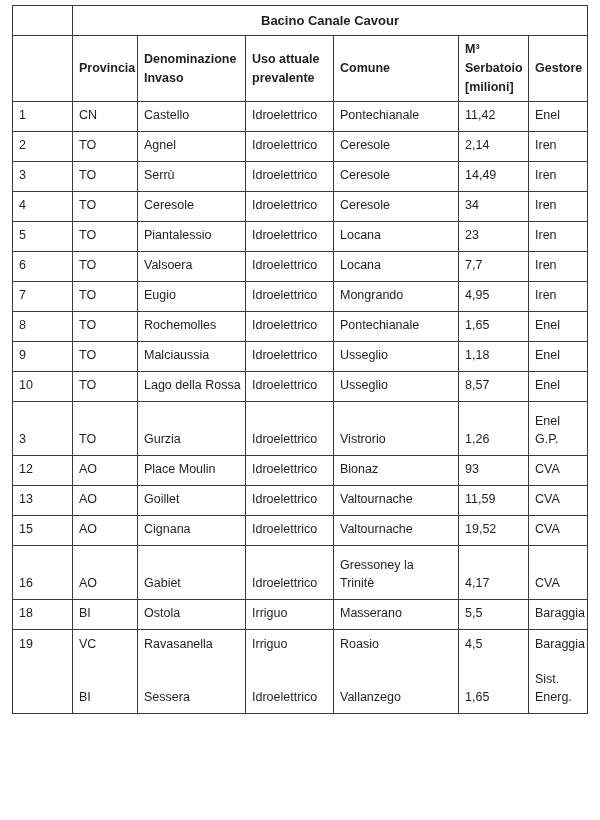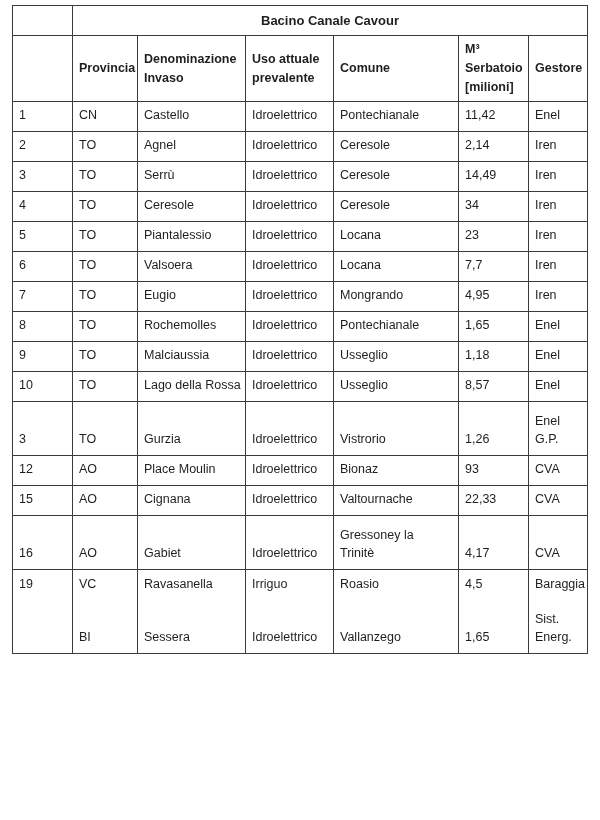--- a/index.html
+++ b/index.html
@@ -209,37 +209,55 @@
         <tr>
     <td>12</td>
     <td>AO</td>
     <td>Place Moulin</td>
     <td>Idroelettrico</td>
     <td>Bionaz</td>
     <td>93</td>
     <td>CVA</td>
   </tr>
         <tr>
+    <td>13</td>
+    <td>AO</td>
+    <td>Goillet</td>
+    <td>Idroelettrico</td>
+    <td>Valtournache</td>
+    <td>11,59</td>
+    <td>CVA</td>
+  </tr>
+        <tr>
     <td>15</td>
     <td>AO</td>
     <td>Cignana</td>
     <td>Idroelettrico</td>
     <td>Valtournache</td>
-    <td>22,33</td>
+    <td>19,52</td>
     <td>CVA</td>
   </tr>
         <tr class="tall">
     <td>16</td>
     <td>AO</td>
     <td>Gabiet</td>
     <td>Idroelettrico</td>
     <td>Gressoney la
 Trinitè</td>
     <td>4,17</td>
     <td>CVA</td>
+  </tr>
+        <tr>
+    <td>18</td>
+    <td>BI</td>
+    <td>Ostola</td>
+    <td>Irriguo</td>
+    <td>Masserano</td>
+    <td>5,5</td>
+    <td>Baraggia</td>
   </tr>
         <tr class="no-divider">
     <td>19</td>
     <td>VC</td>
     <td>Ravasanella</td>
     <td>Irriguo</td>
     <td>Roasio</td>
     <td>4,5</td>
     <td>Baraggia</td>
   </tr>

